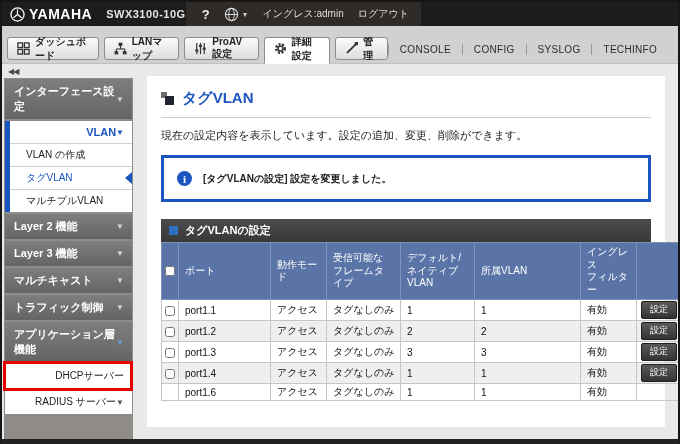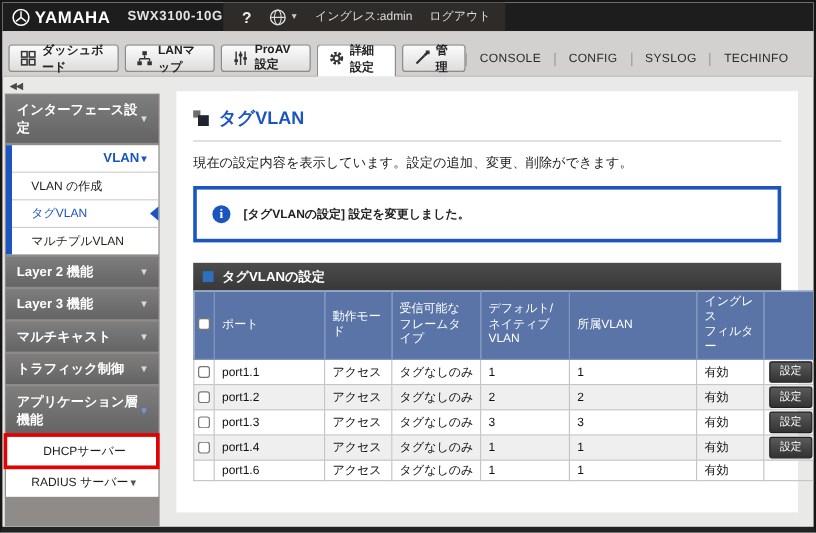--- a/index.html
+++ b/index.html
@@ -36,21 +36,21 @@
   .menu { background:#8f8b88; flex:1 1 auto; padding:1px; display:flex; flex-direction:column; }
   .sb-header { background:linear-gradient(#7e7e7e,#646464); color:#fff; font-size:11px; font-weight:bold; padding:5px 8px 5px 9px; margin-bottom:2px; display:flex; justify-content:space-between; align-items:center; cursor:pointer; }
   .sb-caret { color:#d8d8d8; font-size:8px; }
   .sb-caret.blue { color:#6f9ae0; }
   .vlan-block { background:#fff; border-left:5px solid #1b55c0; margin-bottom:2px; }
   .vlan-head { display:flex; justify-content:flex-end; align-items:center; padding:5px 8px 5px 7px; color:#1b55c0; font-weight:bold; font-size:11px; cursor:pointer; }
   .vlan-head .sb-caret { color:#1b55c0; }
   .sb-sub { border-top:1px solid #cfcfcf; padding:4px 6px 4px 16px; font-size:10px; color:#1c1c1c; cursor:pointer; position:relative; }
   .sb-sub.active { color:#1b55c0; }
   .cur-marker { position:absolute; right:0; top:50%; transform:translateY(-50%); width:0; height:0; border-top:6px solid transparent; border-bottom:6px solid transparent; border-right:7px solid #1b55c0; }
-  .sb-item { background:#fff; margin-bottom:2px; padding:5px 8px 5px 12px; font-size:10px; color:#1c1c1c; display:flex; justify-content:center; align-items:center; cursor:pointer; position:relative; }
+  .sb-item { background:#fff; margin-bottom:2px; padding:5px 8px 5px 12px; font-size:10px; color:#1c1c1c; display:flex; justify-content:flex-end; align-items:center; cursor:pointer; position:relative; }
   .sb-item .sb-caret { color:#555; }
   .red-box { position:absolute; left:-2px; right:-1px; top:-3px; bottom:-3px; border:3px solid #e60000; pointer-events:none; z-index:5; }
 
   
   .content { flex:1 1 auto; overflow:hidden; padding:12px 13px 12px 14px; }
   .panel { background:#fff; width:100%; height:100%; padding:13px 14px 10px; }
   .page-title { display:flex; align-items:center; gap:8px; }
   .title-icon { width:13px; height:13px; position:relative; }
   .title-icon::before { content:""; position:absolute; left:0; top:0; width:6px; height:6px; background:#6d6d6d; }
   .title-icon::after { content:""; position:absolute; right:0; bottom:0; width:9px; height:9px; background:#1f2430; }

